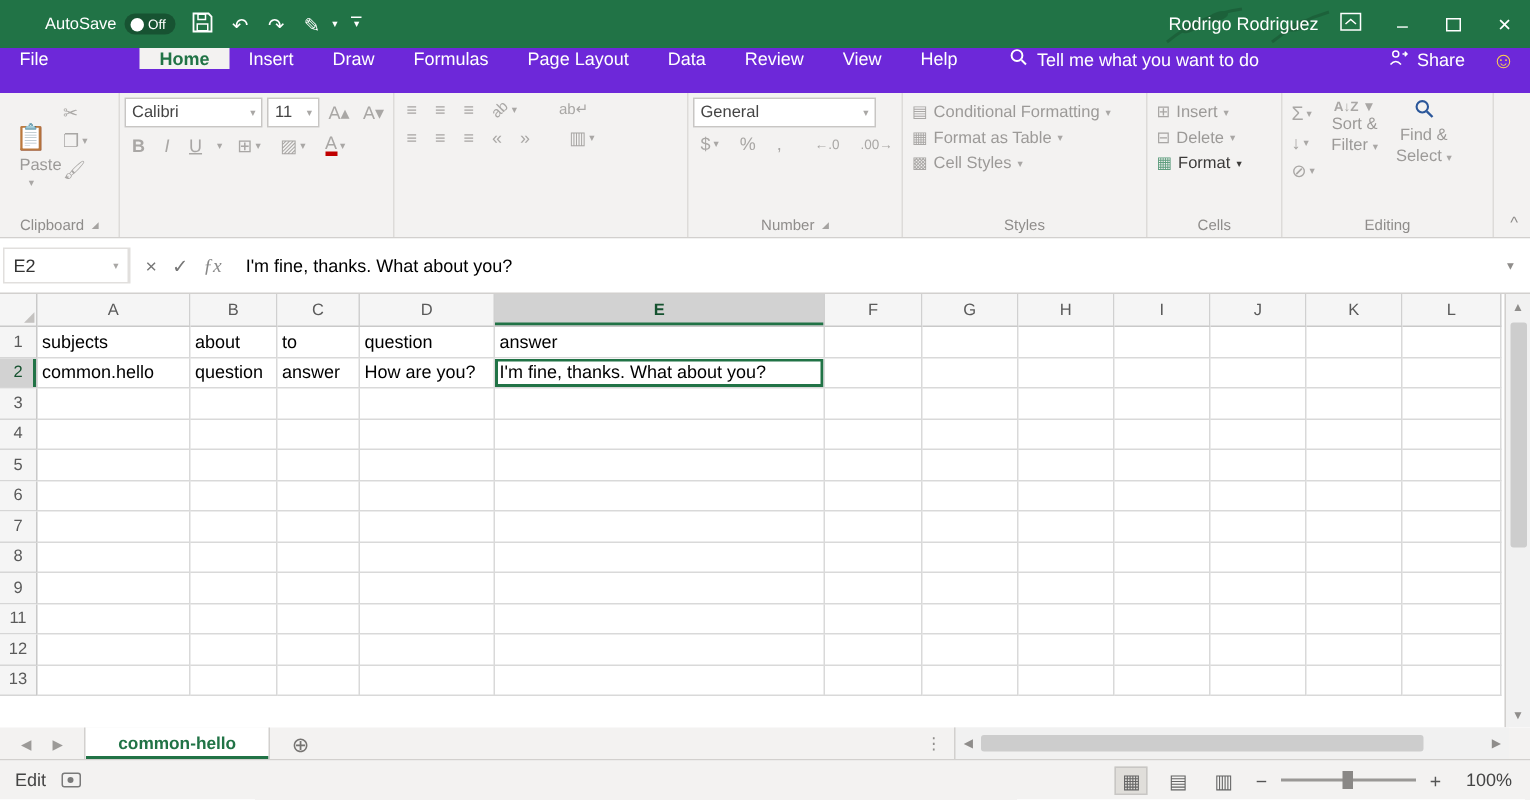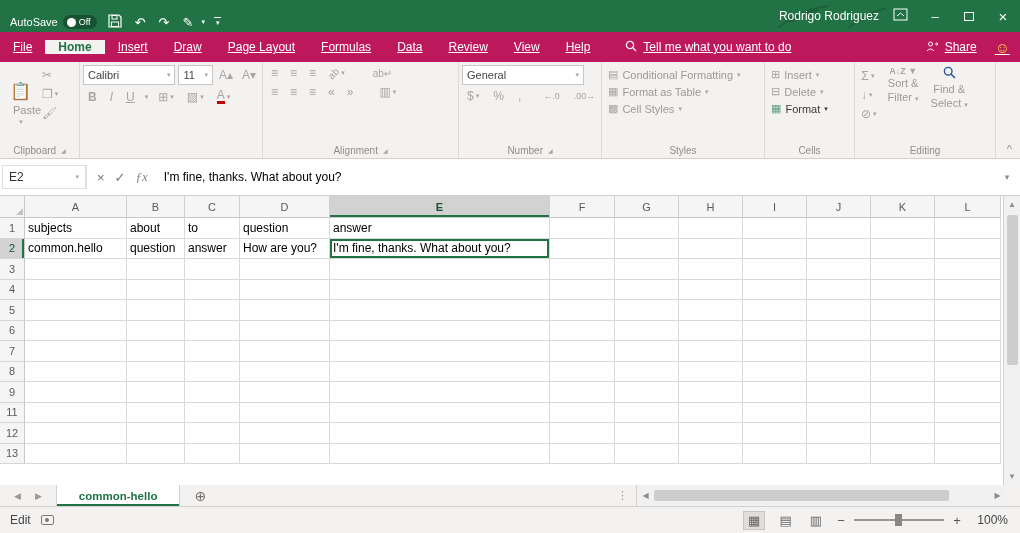--- a/index.html
+++ b/index.html
@@ -2,43 +2,43 @@
 <html><head>
 <meta charset="utf-8">
 <style>
   * { box-sizing: border-box; margin: 0; padding: 0; }
   html,body { width:1020px; height:533px; overflow:hidden; }
   body { font-family:"Liberation Sans", sans-serif; font-size:12px; cursor:default;
          -webkit-user-select:none; user-select:none; background:#fff; }
   .app { width:1020px; height:533px; display:flex; flex-direction:column; overflow:hidden; }
 
   
-  .titlebar { height:32px; background:#217346; color:#fff; display:flex; align-items:flex-end;
-              position:relative; flex:0 0 auto; }
+  .titlebar { height:32px; background:#217346; color:#fff; display:flex; align-items:center;
+              position:relative; flex:0 0 auto;padding-left:20px; }
   .tb-left { display:flex; align-items:center; gap:9px; padding-left:10px; z-index:2; }
   .autosave { display:flex; align-items:center; gap:5px; font-size:11px; }
   .pill { width:34px; height:14px; background:rgba(0,0,0,.28); border-radius:8px; display:flex;
           align-items:center; gap:3px; padding:0 4px; }
   .pill .knob { width:9px; height:9px; border-radius:50%; background:#fff; }
   .pill .st { font-size:9px; color:#fff; }
   .qat-ic { color:#fff; font-size:13px; line-height:1; padding:2px; }
   .qat-dd { font-size:7px; margin-left:-3px; }
   .tb-title { position:absolute; left:0; right:0; text-align:center; font-size:12px; color:#fff; z-index:1; }
   .tb-right { margin-left:auto; display:flex; align-items:center; z-index:2; }
   .user-name { font-size:12px; margin-right:14px; }
   .win-btn { width:34px; height:32px; display:flex; align-items:center; justify-content:center;
              color:#fff; font-size:13px; }
   .max-box { width:10px; height:9px; border:1px solid #fff; display:inline-block; }
   .ribbon-opt-ic { margin-right:10px; }
   .leaves { position:absolute; pointer-events:none; opacity:.55; }
 
   
-  .tabrow { height:30px; background:#be185d; display:flex; align-items:center; color:#fff; flex:0 0 auto;text-decoration:underline; }
+  .tabrow { height:30px; background:#6d28d9; display:flex; align-items:flex-start; color:#fff; flex:0 0 auto; }
   .rtab { padding:0 13px; display:flex; align-items:center; font-size:12px; }
-  .rtab.active { background:#f3f2f1; color:#217346; font-weight:bold; }
+  .rtab.active { background:#f3f2f1; color:#217346; font-weight:bold;margin-left:48px; }
   .tellme { display:flex; align-items:center; gap:6px; margin-left:22px; font-size:12px; }
   .share { display:flex; align-items:center; gap:6px; margin-left:auto; margin-right:18px; font-size:12px; }
   .feedback { margin-right:10px; color:#ffd34d; font-size:15px; display:flex; align-items:center; }
 
   
   .ribbon { height:97px; background:#f3f2f1; border-bottom:1px solid #d2d0ce; display:flex; flex:0 0 auto; }
   .rgroup { display:flex; flex-direction:column; border-right:1px solid #dddbd9; padding:3px 3px 0; }
   .gbody { flex:1; display:flex; }
   .glabel { height:16px; font-size:10px; color:#8f8d8b; display:flex; align-items:center;
             justify-content:center; gap:5px; }
@@ -176,22 +176,22 @@
         </span>
       <span class="win-btn" style="font-size:15px;">×</span>
     </div>
   </div>
 
   <div class="tabrow">
     <div class="rtab">File</div>
     <div class="rtab active">Home</div>
     <div class="rtab">Insert</div>
     <div class="rtab">Draw</div>
+    <div class="rtab">Formulas</div>
     <div class="rtab">Page Layout</div>
-    <div class="rtab">Formulas</div>
     <div class="rtab">Data</div>
     <div class="rtab">Review</div>
     <div class="rtab">View</div>
     <div class="rtab">Help</div>
     <div class="tellme">
       <span>
         <svg width="12" height="12" viewBox="0 0 12 12">
             <circle cx="5" cy="5" r="3.6" fill="none" stroke="#fff" stroke-width="1.3"></circle>
             <path d="M8 8 L11 11" stroke="#fff" stroke-width="1.3"></path>
           </svg>
@@ -275,24 +275,20 @@
         </div>
         <div class="row" style="gap:6px; padding-left:2px;">
           <span class="mini">≡</span>
           <span class="mini">≡</span>
           <span class="mini">≡</span>
           <span class="mini">«</span>
           <span class="mini">»</span>
           <span class="mini" style="margin-left:14px;">▥<span class="dd">▾</span></span>
         </div>
       </div>
-      <div class="glabel">
-        <span>Alignment</span>
-        <span class="launcher">◢</span>
-      </div>
     </div>
 
     <div class="rgroup" style="width:143px;">
       <div style="display:flex; flex-direction:column; gap:3px; flex:1;">
         <div class="combo" style="width:122px;">
           <span>General</span>
           <span class="dd">▾</span>
         </div>
         <div class="row" style="gap:8px; padding-left:2px;">
           <span class="mini">$<span class="dd">▾</span></span>

